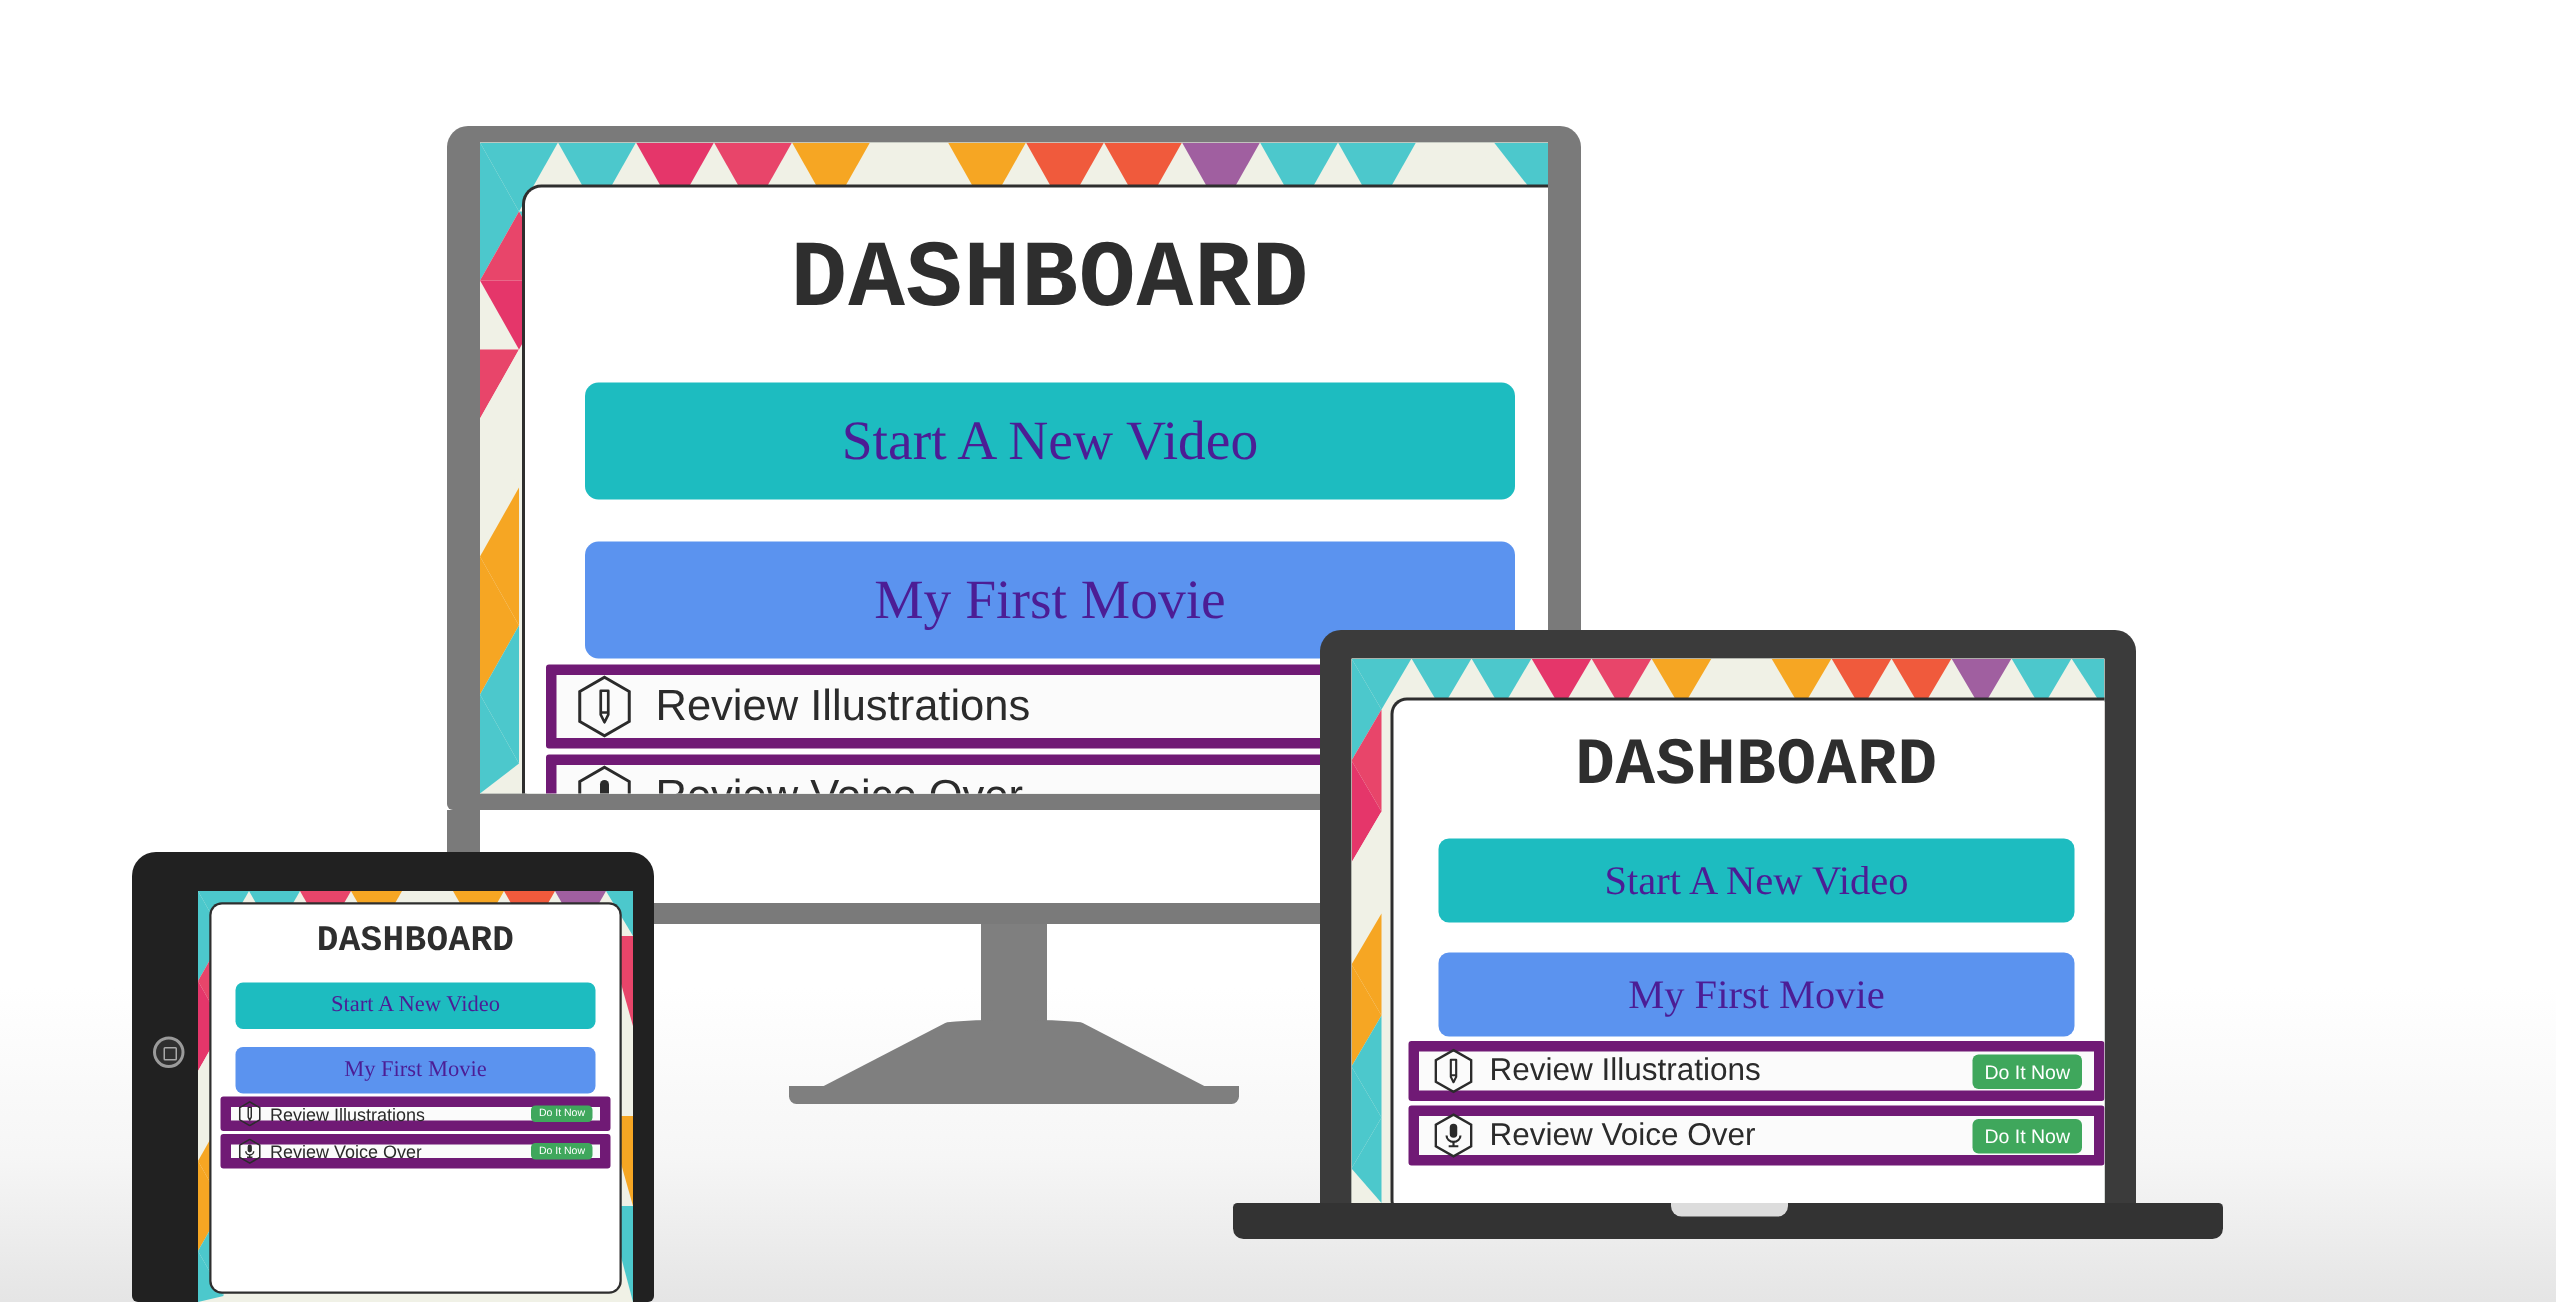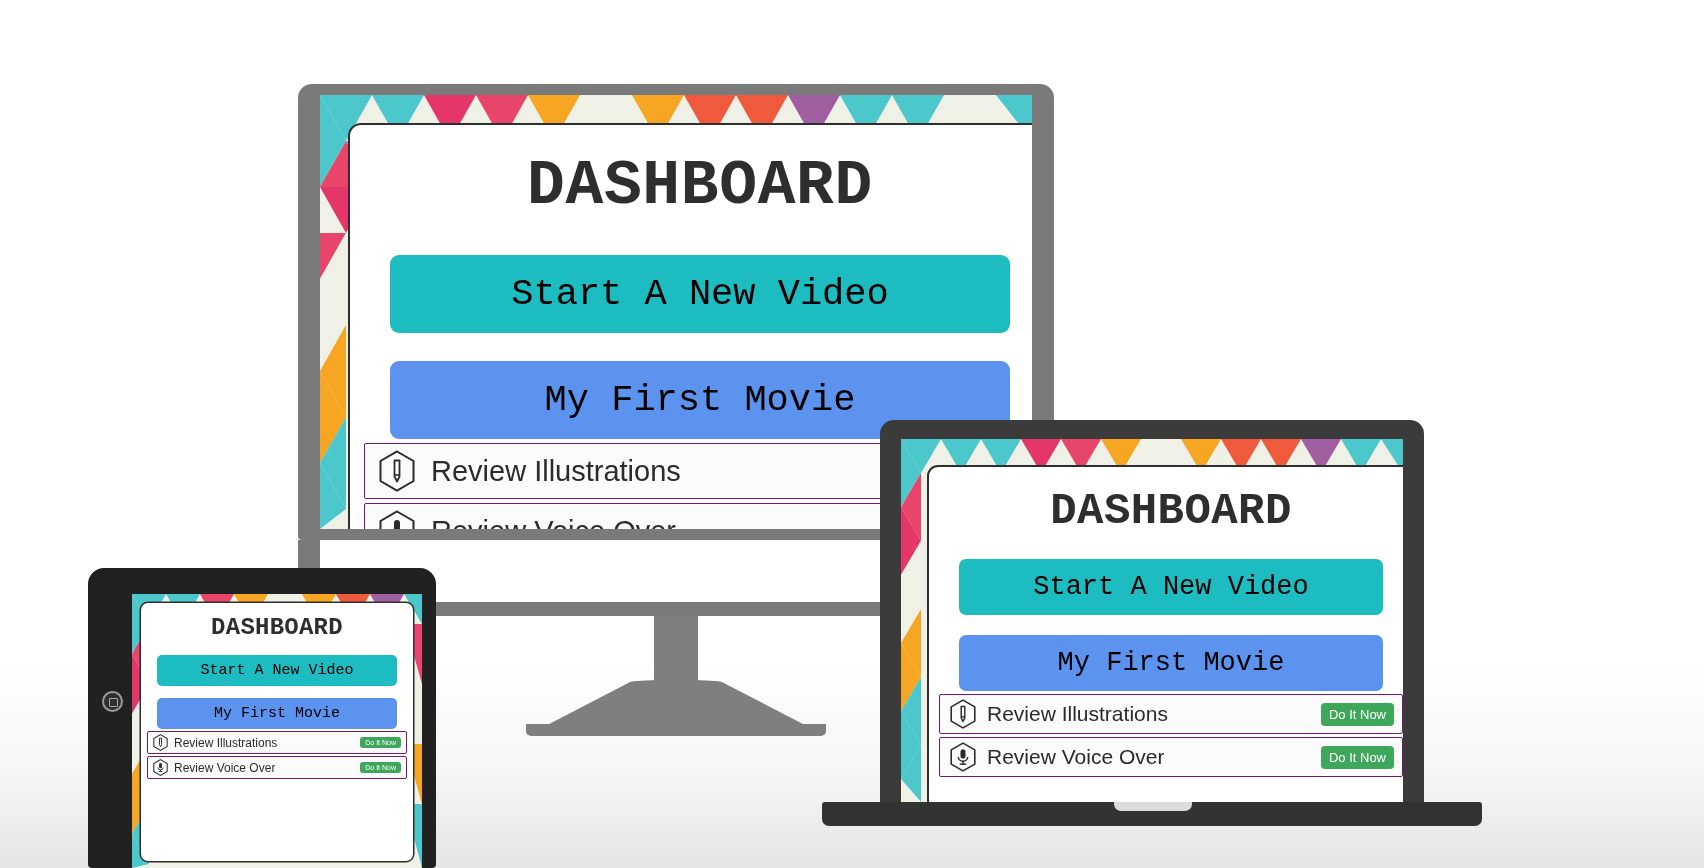--- a/index.html
+++ b/index.html
@@ -46,33 +46,33 @@
     color: #2e2e2e;
     text-align: center;
     letter-spacing: 0.01em;
     white-space: nowrap;
   }
 
   .btn {
     display: flex;
     align-items: center;
     justify-content: center;
-    color: #000000;
-    font-family: Liberation Mono, monospace;
+    color: #4c1d95;
+    font-family: Liberation Serif, serif;
     font-weight: 400;
     white-space: nowrap;
   }
   .btn-teal { background: #1dbcc0; }
   .btn-blue { background: #5b93ef; }
 
   .task-row {
     display: flex;
     align-items: center;
     background: #fbfbfb;
-    border: 1px solid #701a75;
+    border: 7px solid #701a75;
     position: relative;
   }
   .task-left {
     display: flex;
     align-items: center;
     flex: 1 1 auto;
     min-width: 0;
   }
   .hexicon { flex: 0 0 auto; display: block; }
   .task-label {

